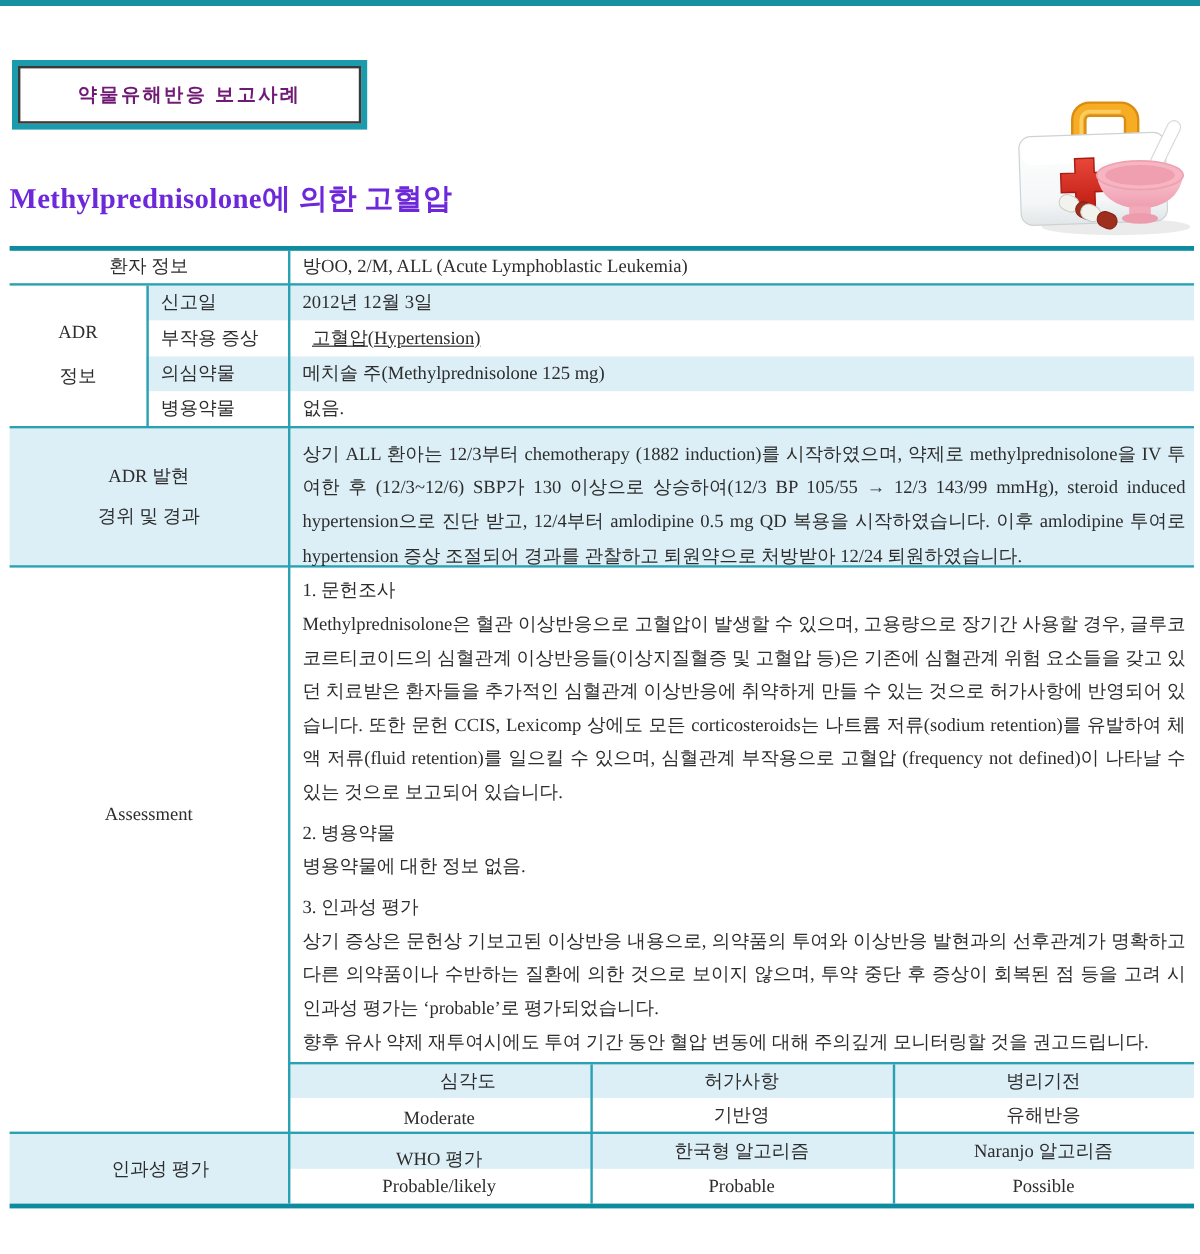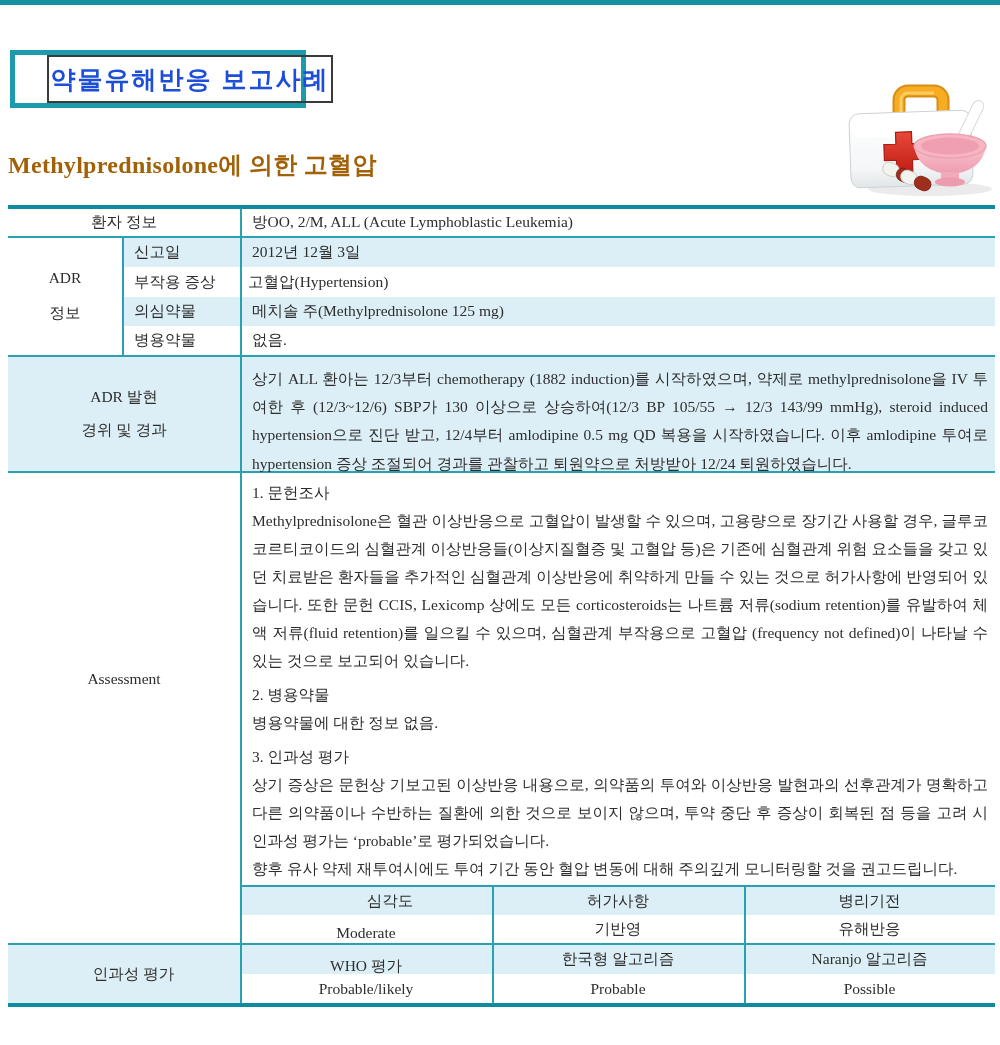--- a/index.html
+++ b/index.html
@@ -7,25 +7,25 @@
         font-family:"Liberation Serif","DejaVu Serif",serif;color:#2d2d2d;}
   .abs{position:absolute;box-sizing:border-box;}
 
   
   #topbar{left:0;top:0;width:1000px;height:5px;background:#16919f;}
 
   
   #title-box{left:10px;top:50px;width:296px;height:58px;border:5px solid #1b9bac;background:#fff;}
   #title-box-inner{width:100%;height:100%;box-sizing:border-box;border:2px solid #3a3a3a;
       display:flex;align-items:center;justify-content:center;
-      font-family:"Liberation Sans","DejaVu Sans",sans-serif;font-weight:700;font-size:25px;
-      letter-spacing:2px;color:#1d4ed8;margin-left:32px;}
+      font-family:"Liberation Sans","DejaVu Sans",sans-serif;font-weight:700;font-size:16px;
+      letter-spacing:2px;color:#701a75;}
 
   
-  #page-title{left:8px;top:149px;font-size:24px;font-weight:700;color:#a16207;letter-spacing:.3px;}
+  #page-title{left:8px;top:149px;font-size:24px;font-weight:700;color:#6d28d9;letter-spacing:.3px;}
 
   
   #kit-icon{left:842px;top:74px;width:154px;height:124px;}
 
   
   #report-table{left:8px;top:205px;width:987px;height:802px;font-size:15.5px;}
   .hline{background:#2aa1b2;height:2px;}
   .vline{background:#2aa1b2;width:2px;}
   .heavy{background:#0e8c9f;}
   .stripe{background:#dceff6;}
@@ -125,21 +125,21 @@
     <div class="abs cell center" style="left:0;top:4px;width:232px;height:27px;">환자 정보</div>
     <div class="abs cell left" style="left:244px;top:4px;width:735px;height:27px;">방OO, 2/M, ALL (Acute Lymphoblastic Leukemia)</div>
 
     <div class="abs col2lines" style="left:0;top:33px;width:114px;height:117px;gap:16px;">
       <span>ADR</span>
       <span>정보</span>
     </div>
     <div class="abs cell left" style="left:126px;top:33px;width:104px;height:29px;">신고일</div>
     <div class="abs cell left" style="left:244px;top:33px;width:735px;height:29px;">2012년 12월 3일</div>
     <div class="abs cell left" style="left:126px;top:62px;width:104px;height:30px;">부작용 증상</div>
-    <div class="abs cell left" style="left:240px;top:62px;width:735px;height:30px;">고혈압(Hypertension)</div>
+    <div class="abs cell left" style="left:252px;top:62px;width:735px;height:30px;text-decoration:underline;">고혈압(Hypertension)</div>
     <div class="abs cell left" style="left:126px;top:92px;width:104px;height:29px;">의심약물</div>
     <div class="abs cell left" style="left:244px;top:92px;width:735px;height:29px;">메치솔 주(Methylprednisolone 125 mg)</div>
     <div class="abs cell left" style="left:126px;top:121px;width:104px;height:29px;">병용약물</div>
     <div class="abs cell left" style="left:244px;top:121px;width:735px;height:29px;">없음.</div>
 
     <div class="abs col2lines" style="left:0;top:152px;width:232px;height:114px;gap:12px;">
       <span>ADR 발현</span>
       <span>경위 및 경과</span>
     </div>
     <div id="onset-text" class="abs para" style="left:244px;top:160px;width:736px;">상기 ALL 환아는 12/3부터 chemotherapy (1882 induction)를 시작하였으며, 약제로  methylprednisolone을 IV 투여한 후 (12/3~12/6) SBP가 130 이상으로 상승하여(12/3 BP 105/55 → 12/3 143/99 mmHg), steroid induced hypertension으로 진단 받고, 12/4부터 amlodipine 0.5 mg QD 복용을 시작하였습니다. 이후 amlodipine 투여로 hypertension 증상 조절되어 경과를 관찰하고 퇴원약으로 처방받아 12/24 퇴원하였습니다.</div>

